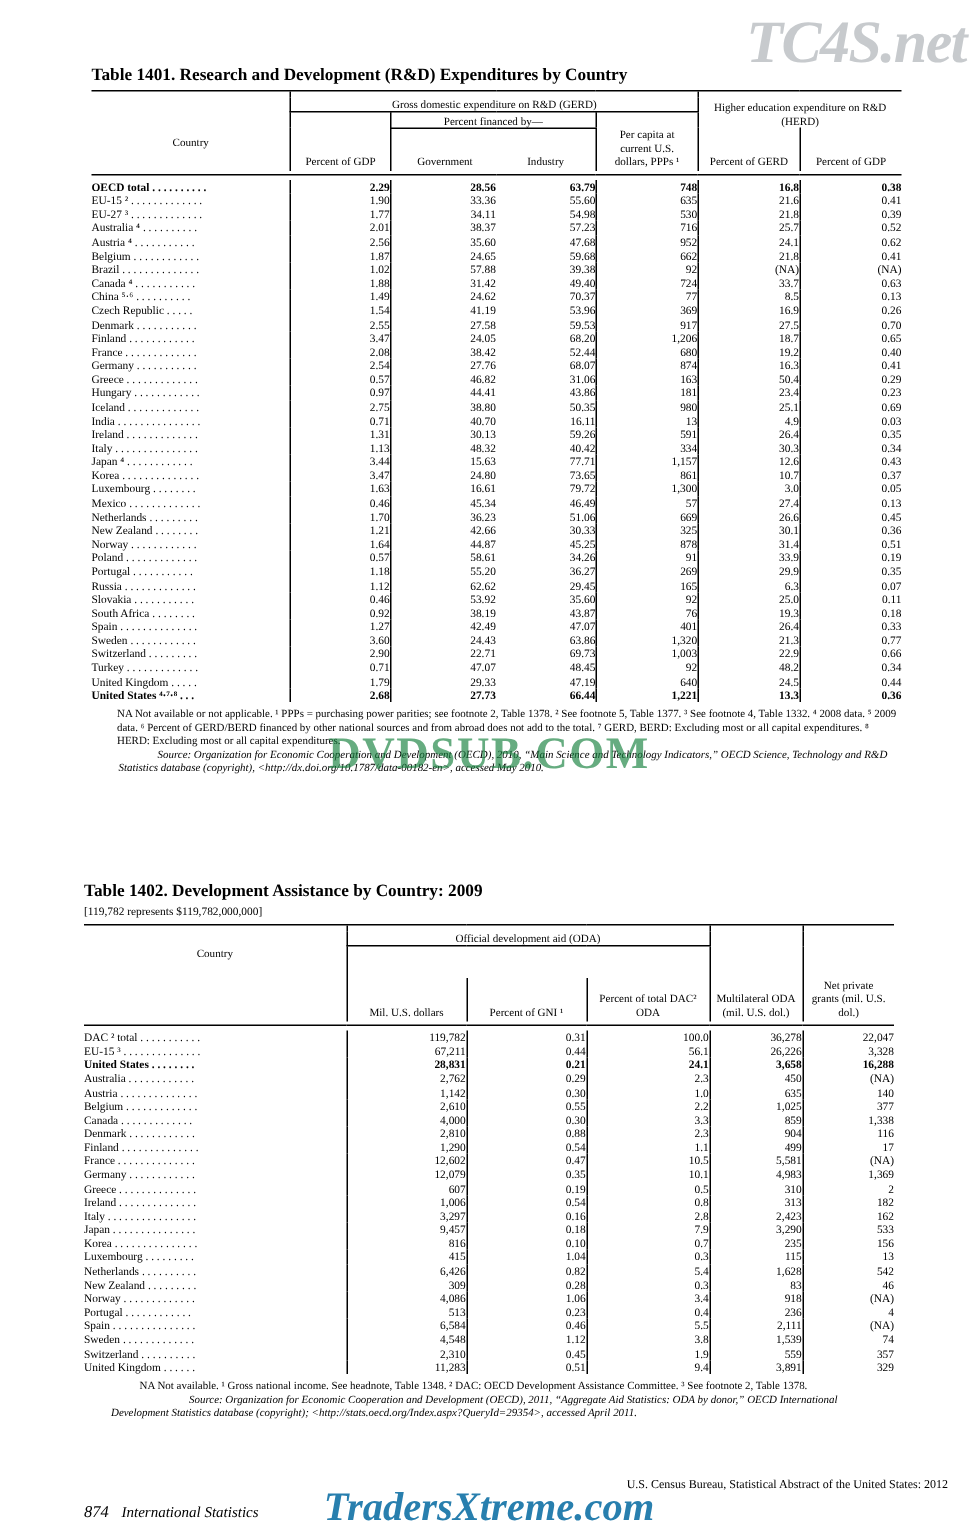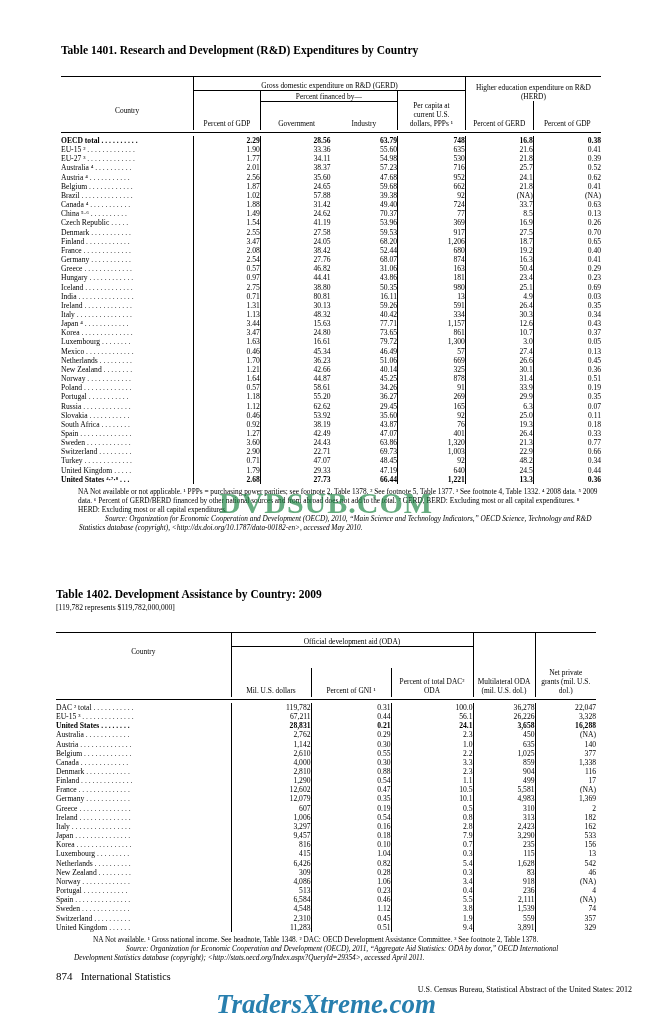--- a/index.html
+++ b/index.html
@@ -50,33 +50,34 @@
   .num{text-align:right;padding-right:7px;font-size:7.6px;line-height:9.15px;white-space:nowrap;}
   .ctry{
     text-align:left;padding-left:2px;font-size:7.6px;line-height:9.15px;white-space:nowrap;
   }
   .bold{font-weight:bold;}
   .footnotes{font-size:7.3px;line-height:9px;margin-top:3px;margin-left:17px;}
   .src{font-size:7.3px;line-height:9.2px;}
   .ital{font-style:italic;margin-left:18px;}
   .sec1{position:absolute;left:61px;top:44px;width:540px;}
   .sec2{position:absolute;left:56px;top:588px;width:540px;}
-  .pagefoot{position:absolute;left:56px;bottom:42px;font-size:10px;}
+  .pagefoot{position:absolute;left:56px;bottom:10px;font-size:10px;font-style:italic;}
   .pagefoot .num{font-size:11px;}
   .footright{position:absolute;right:20px;bottom:30px;font-size:8px;}
   .hdrrow td{padding-bottom:1px;}
-  .tbl-wrap{margin-top:20px;}
+  .tbl-wrap{margin-top:4px;}
   .t1 col.c0{width:150px;}
   .t1 col.cn{width:78px;}
 </style>
 </head>
 <body>
 
 <div class="page">
 
+  <div class="wm wm-tc4s">TC4S.net</div>
 
   <div class="sec1">
     <div class="title">Table 1401. Research and Development (R&amp;D) Expenditures by Country</div>
 
     <div class="tbl-wrap">
       <table class="stat t1">
         <colgroup>
           <col class="c0">
             <col class="cn">
             <col class="cn">
@@ -267,21 +268,21 @@
               <td class="num bl">2.75</td>
               <td class="num bl">38.80</td>
               <td class="num">50.35</td>
               <td class="num bl">980</td>
               <td class="num bl">25.1</td>
               <td class="num bl">0.69</td>
             </tr>
             <tr>
               <td class="ctry">India . . . . . . . . . . . . . . .</td>
               <td class="num bl">0.71</td>
-              <td class="num bl">80.81</td>
+              <td class="num bl">40.70</td>
               <td class="num">16.11</td>
               <td class="num bl">13</td>
               <td class="num bl">4.9</td>
               <td class="num bl">0.03</td>
             </tr>
             <tr>
               <td class="ctry">Ireland . . . . . . . . . . . . .</td>
               <td class="num bl">1.31</td>
               <td class="num bl">30.13</td>
               <td class="num">59.26</td>
@@ -340,21 +341,21 @@
               <td class="num bl">36.23</td>
               <td class="num">51.06</td>
               <td class="num bl">669</td>
               <td class="num bl">26.6</td>
               <td class="num bl">0.45</td>
             </tr>
             <tr>
               <td class="ctry">New Zealand . . . . . . . .</td>
               <td class="num bl">1.21</td>
               <td class="num bl">42.66</td>
-              <td class="num">40.14</td>
+              <td class="num">30.33</td>
               <td class="num bl">325</td>
               <td class="num bl">30.1</td>
               <td class="num bl">0.36</td>
             </tr>
             <tr>
               <td class="ctry">Norway . . . . . . . . . . . .</td>
               <td class="num bl">1.64</td>
               <td class="num bl">44.87</td>
               <td class="num">45.25</td>
               <td class="num bl">878</td>

